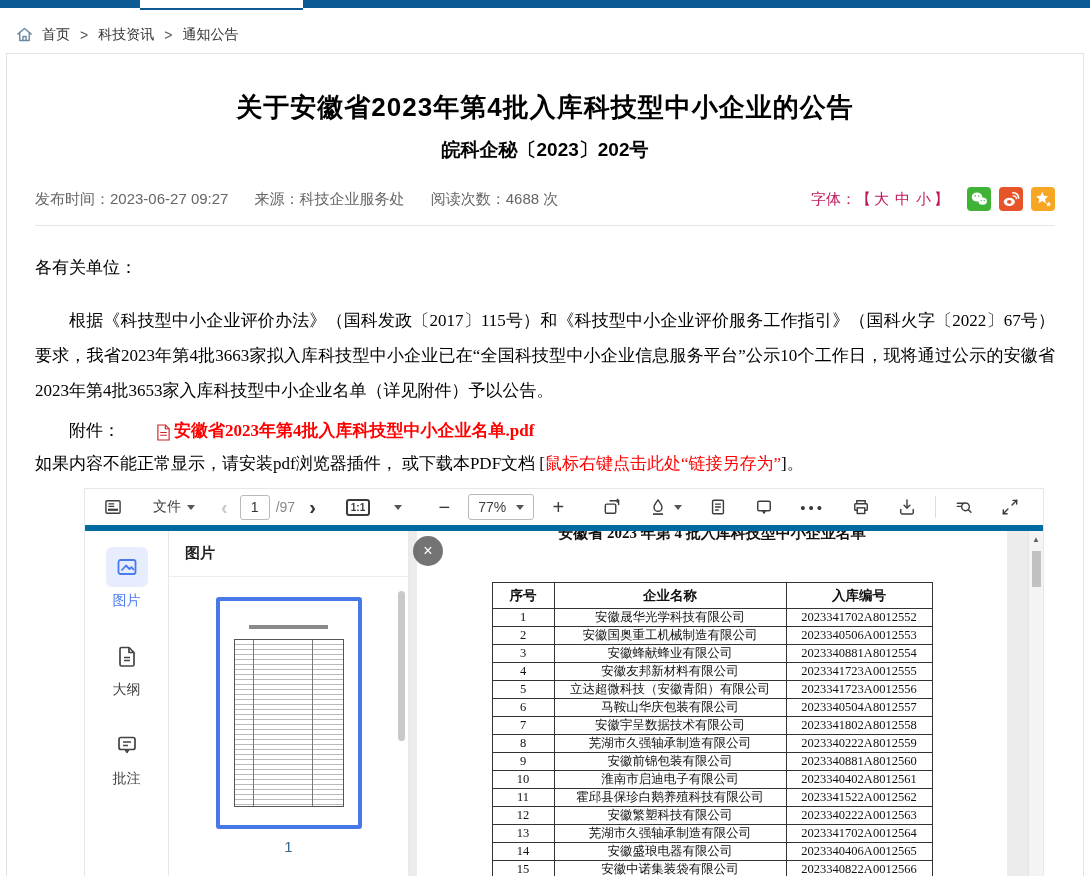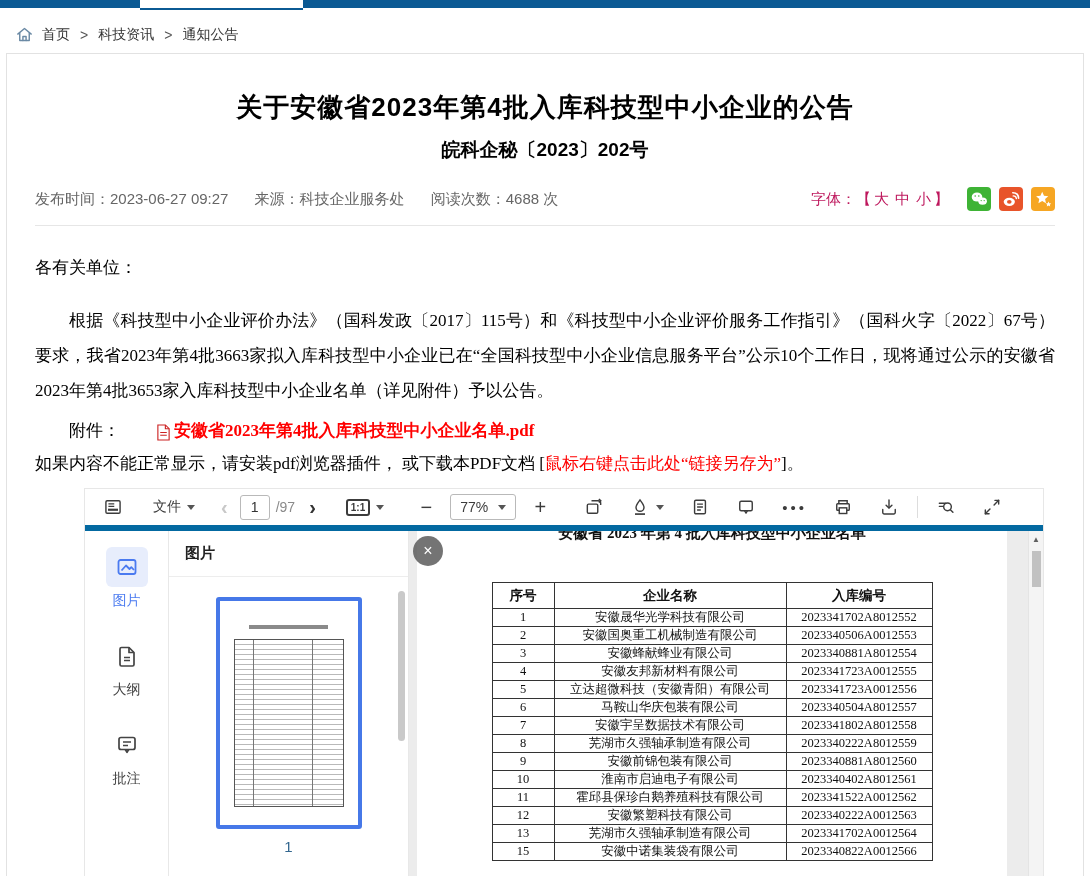--- a/index.html
+++ b/index.html
@@ -45,21 +45,21 @@
   .viewer { position:relative; margin:10px 0 0 77px; width:960px; height:400px; border:1px solid #e7e7e7; background:#fff; }
   .pv-toolbar { height:42px; display:flex; align-items:center; padding:0 18px; border-bottom:6px solid #0369a1; color:#3c3c3c; }
   .tb-ic { width:20px; height:20px; flex:none; cursor:pointer; }
   .tb-gap { margin-right:26px; }
   .file-dd { display:flex; align-items:center; gap:6px; font-size:14px; cursor:pointer; }
   .caret { width:0; height:0; border-left:4px solid transparent; border-right:4px solid transparent; border-top:5px solid #555; display:inline-block; }
   .chev { font-size:20px; line-height:1; cursor:pointer; color:#333; font-weight:bold; }
   .chev.disabled { color:#c8c8c8; }
   .page-input { width:30px; height:25px; border:1px solid #b9b9b9; border-radius:3px; text-align:center; font-size:14px; color:#333; margin:0 6px 0 12px; }
   .page-total { color:#8a8a8a; font-size:14px; margin-right:14px; }
-  .fit-box { display:flex; align-items:center; gap:6px; cursor:pointer; }
+  .fit-box { display:flex; align-items:center; gap:24px; cursor:pointer; }
   .fit-11 { border:2px solid #3c3c3c; border-radius:3px; font-size:10px; font-weight:bold; padding:1px 3px; }
   .zoom-glyph { font-size:20px; color:#3c3c3c; cursor:pointer; width:20px; text-align:center; }
   .zoom-box { display:flex; align-items:center; gap:10px; border:1px solid #b9b9b9; border-radius:3px; padding:4px 9px; font-size:14px; margin:0 14px; cursor:pointer; }
   .more-dots { font-size:15px; letter-spacing:3px; color:#3c3c3c; cursor:pointer; }
   .tb-div { width:1px; height:22px; background:#ddd; margin-right:18px; }
 
   .pv-body { display:flex; height:357px; }
 
   .pv-nav { width:84px; border-right:1px solid #e8e8e8; display:flex; flex-direction:column; align-items:center; padding-top:16px; gap:26px; }
   .nav-item { display:flex; flex-direction:column; align-items:center; gap:5px; font-size:14px; color:#444; cursor:pointer; }
@@ -393,20 +393,25 @@
                   <td class="c0">12</td>
                   <td class="c1">安徽繁塑科技有限公司</td>
                   <td class="c2">2023340222A0012563</td>
                 </tr>
                 <tr>
                   <td class="c0">13</td>
                   <td class="c1">芜湖市久强轴承制造有限公司</td>
                   <td class="c2">2023341702A0012564</td>
                 </tr>
                 <tr>
+                  <td class="c0">14</td>
+                  <td class="c1">安徽盛琅电器有限公司</td>
+                  <td class="c2">2023340406A0012565</td>
+                </tr>
+                <tr>
                   <td class="c0">15</td>
                   <td class="c1">安徽中诺集装袋有限公司</td>
                   <td class="c2">2023340822A0012566</td>
                 </tr>
               </tbody>
           </table>
         </div>
         <div class="pv-scroll">
           <div class="scroll-up">▲</div>
           <div class="scroll-thumb"></div>

